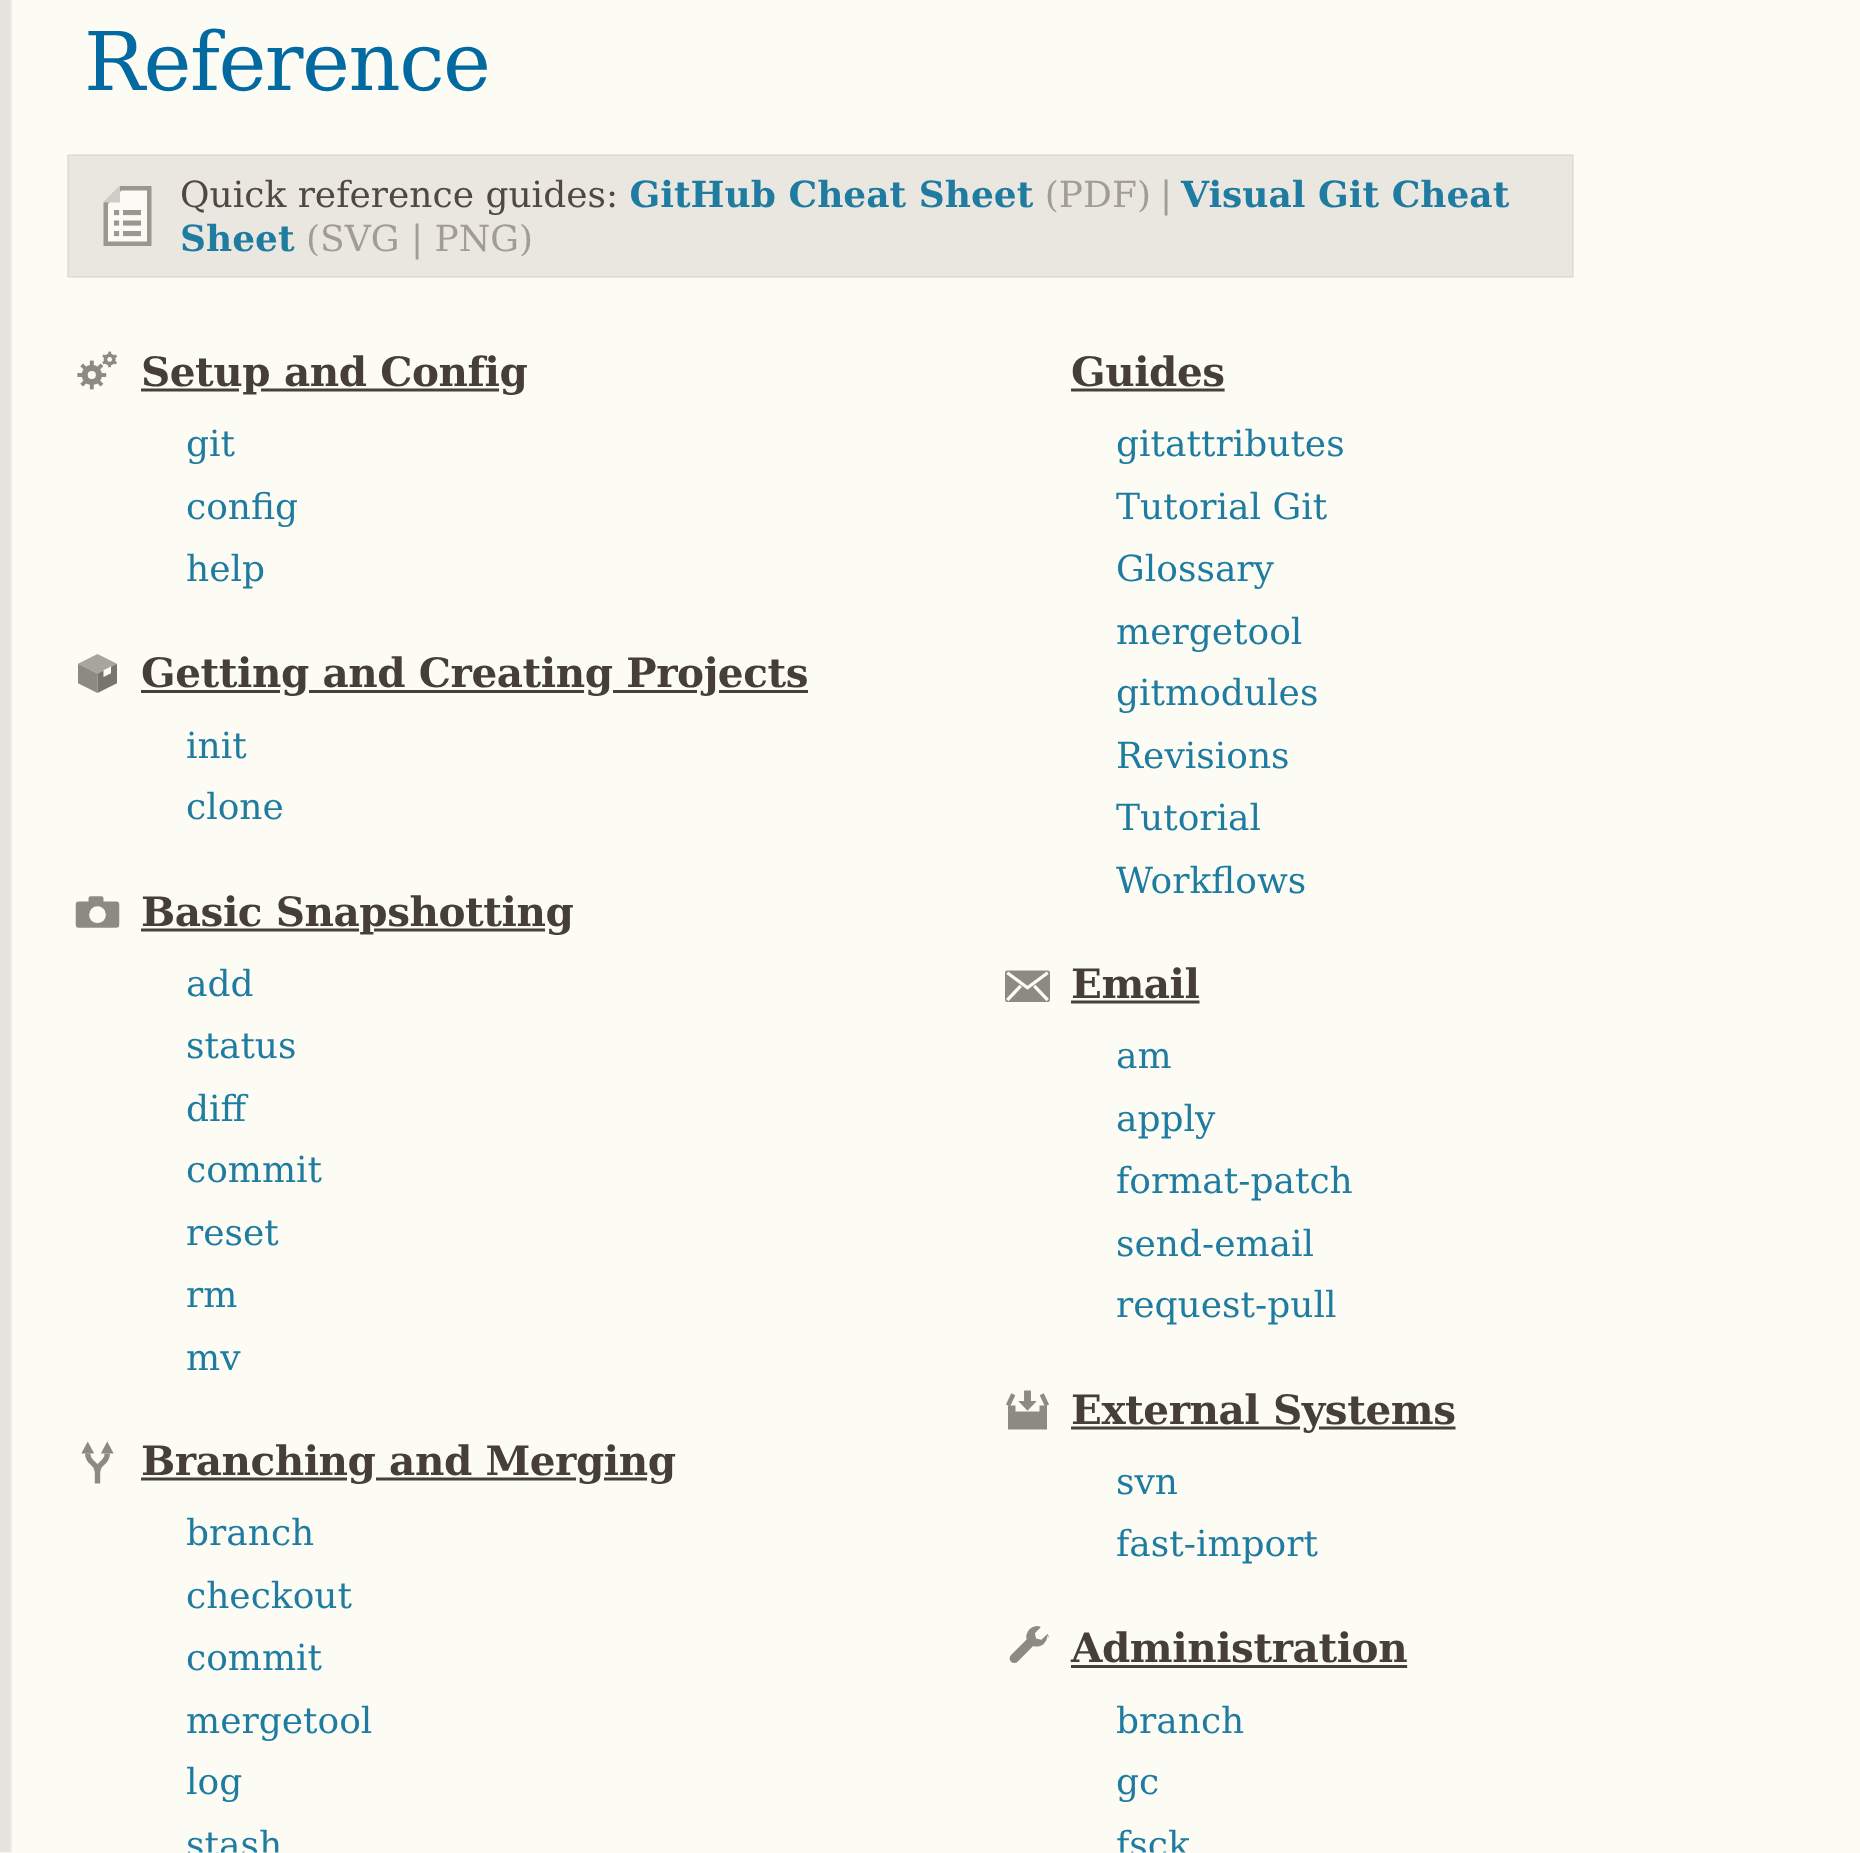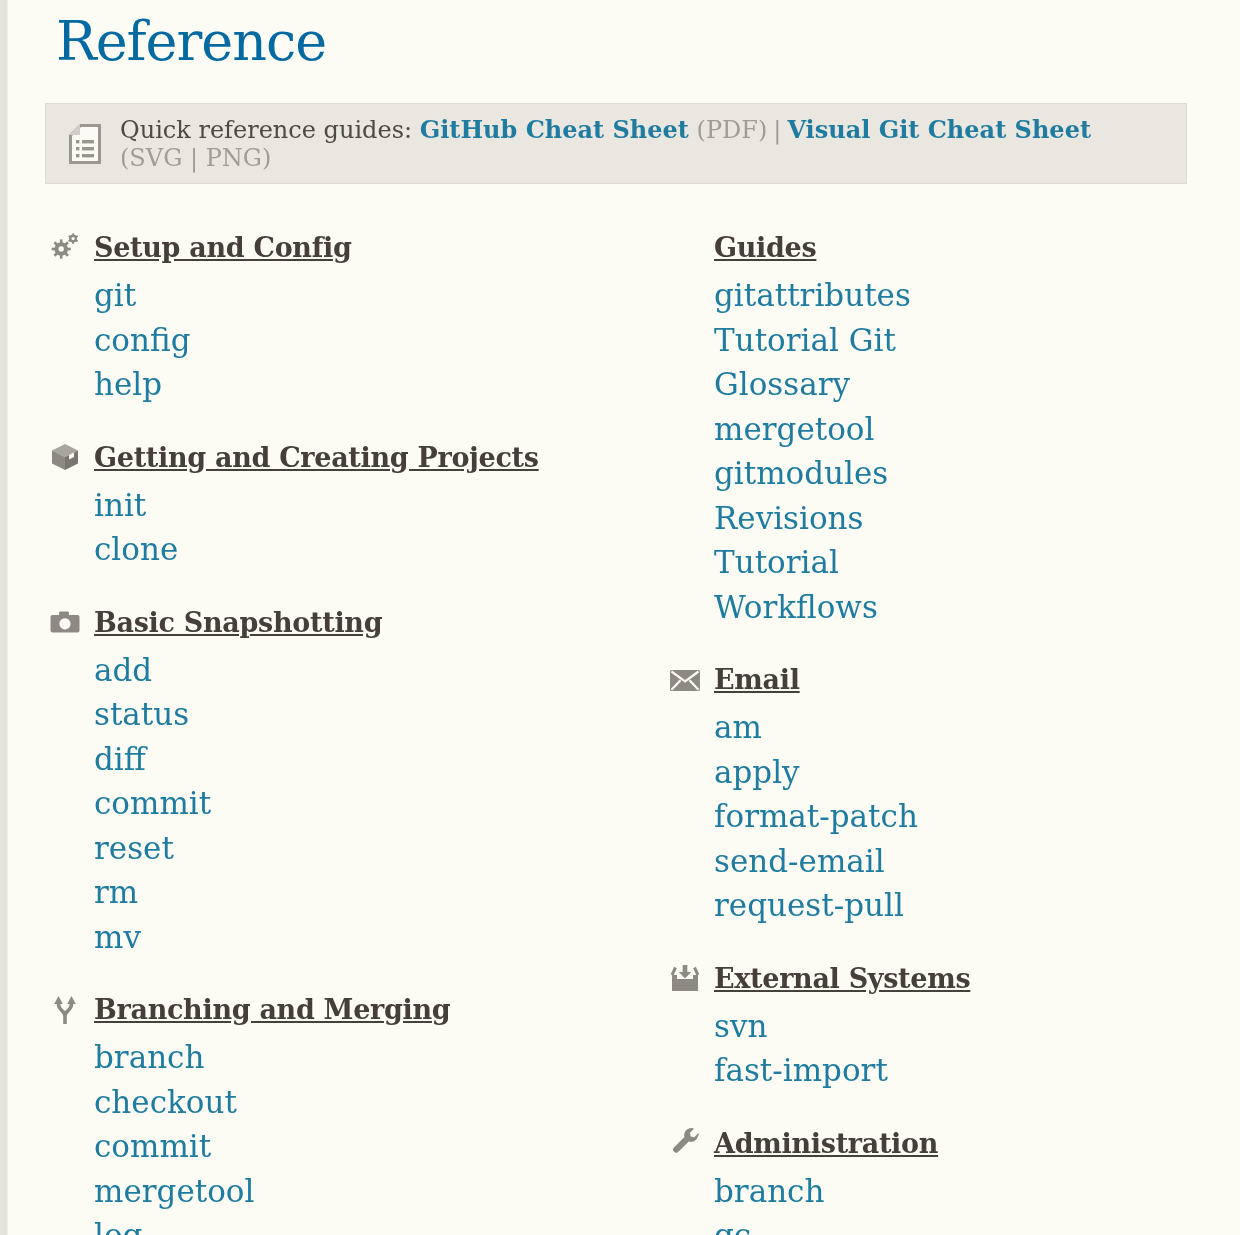--- a/index.html
+++ b/index.html
@@ -14,21 +14,21 @@
     position: absolute; left: 0; top: 0; width: 8px; height: 1235px;
     background: #e5e3dd; border-right: 1px solid #efeee8;
   }
   .page { padding: 0 0 0 48px; }
   h1.page-title {
     font-size: 54px; font-weight: 400; color: #0369a1;
     margin: 10px 0 30px 8px; letter-spacing: -1px;
   }
   .banner {
     margin-left: -3px;
-    width: 1142px;
+    width: 1004px;
     background: #e9e7e0;
     border: 1px solid #dedcd4;
     display: flex; align-items: center;
     padding: 11px 36px 11px 22px;
     gap: 18px;
   }
   .banner .doc-ico { flex: 0 0 auto; display: flex; }
   .banner-text { font-size: 24px; color: #4f4942; }
   .banner-text a { color: #1f7ca0; font-weight: bold; text-decoration: none; }
   .banner-text .suffix { color: #a19d94; }
@@ -47,21 +47,21 @@
   .section-title {
     font-size: 27px; font-weight: bold; color: #453f38;
     letter-spacing: -0.3px;
   }
   .section ul {
     list-style: none;
     margin: 13px 0 0 46px;
   }
   .section li { line-height: 39.5px; }
   .section a {
-    font-size: 31px; color: #1f7ca0; text-decoration: none;
+    font-size: 24px; color: #1f7ca0; text-decoration: none; margin-left: 30px;
   }
 </style>
 </head>
 <body>
 
 <div class="edge-strip"></div>
 
 <div class="page">
 
   <h1 class="page-title">Reference</h1>

